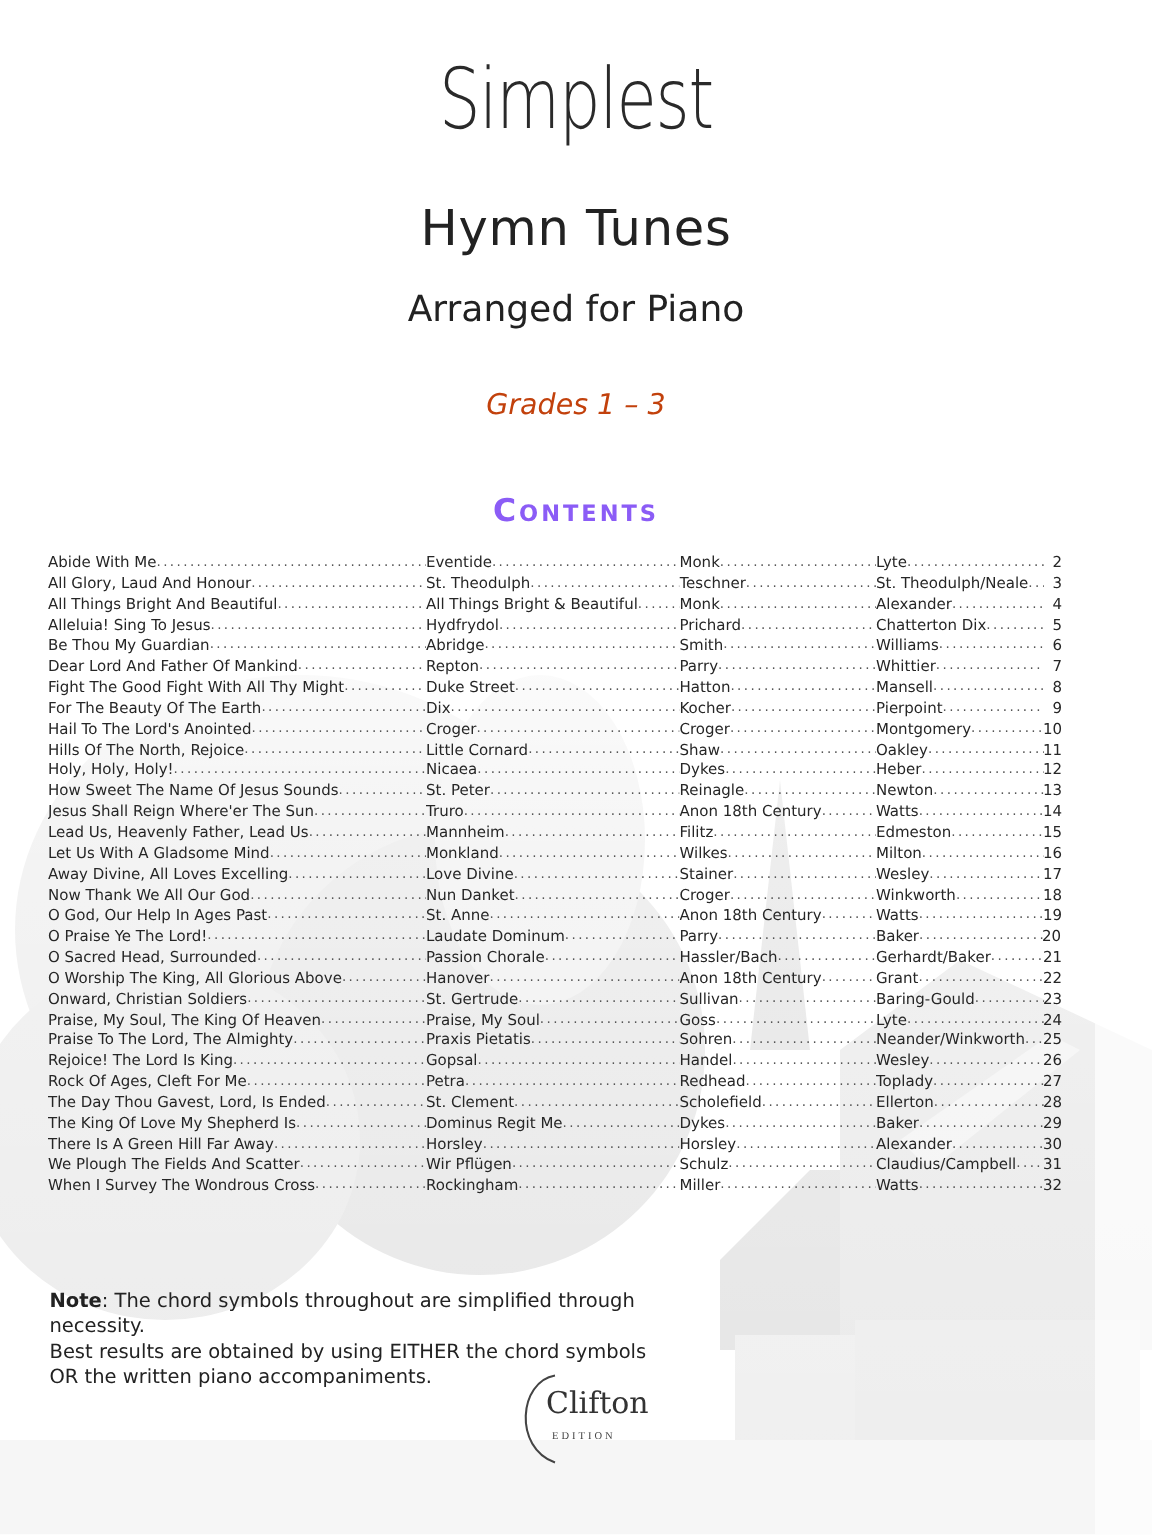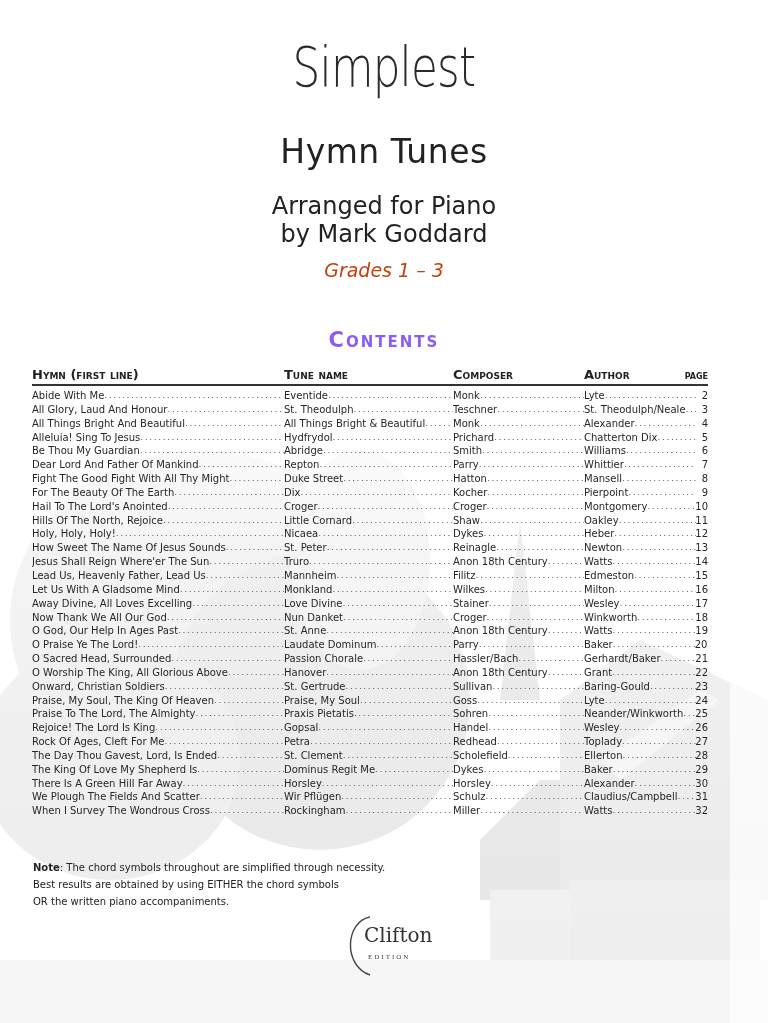--- a/index.html
+++ b/index.html
@@ -61,21 +61,21 @@
       font-size: 9px;
     }
     .c-hymn { left: 0; width: 252px; }
     .c-tune { left: 252px; width: 169px; }
     .c-comp { left: 421px; width: 131px; }
     .c-auth { left: 552px; width: 112px; }
     .c-page { right: 0; width: 14px; text-align: right; }
 
     .note {
       position: absolute; left: 33px; top: 859px; width: 450px;
-      font-size: 10px; line-height: 17px; color: #222;
+      font-size: 13px; line-height: 17px; color: #222;
     }
     .note b { font-weight: bold; }
 
     .logo { position: absolute; left: 336px; top: 913px; width: 100px; height: 70px; }
     .logo .script {
       position: absolute; left: 28px; top: 10px;
       font-family: "DejaVu Serif", serif; font-size: 20px; color: #333;
     }
     .logo .edition {
       position: absolute; left: 32px; top: 40px;
@@ -112,34 +112,26 @@
   <rect x="0" y="0" width="768" height="1023" fill="url(#fadeTop)"></rect>
 
   <rect x="730" y="0" width="38" height="1023" fill="#ffffff" opacity="0.7"></rect>
 </svg>
 
 <div class="content">
   <div class="title-simplest">Simplest</div>
   <div class="title-hymn">Hymn Tunes</div>
   <div class="subtitle">
     <div>Arranged for Piano</div>
-    <div>by Mark Goddard</div>
   </div>
   <div class="grades">Grades 1 – 3</div>
 
   <div class="contents-heading">Contents</div>
 
   <div class="toc">
-    <div class="toc-header">
-      <span class="h-hymn">Hymn (first line)</span>
-      <span class="h-tune">Tune name</span>
-      <span class="h-comp">Composer</span>
-      <span class="h-auth">Author</span>
-      <span class="h-page">page</span>
-    </div>
     <div class="toc-rows" id="toc-rows">
         <div class="row">
           <div class="cell c-hymn">
             <span class="txt">Abide With Me</span>
             <span class="dots">................................................................</span>
           </div>
           <div class="cell c-tune">
             <span class="txt">Eventide</span>
             <span class="dots">................................................................</span>
           </div>

